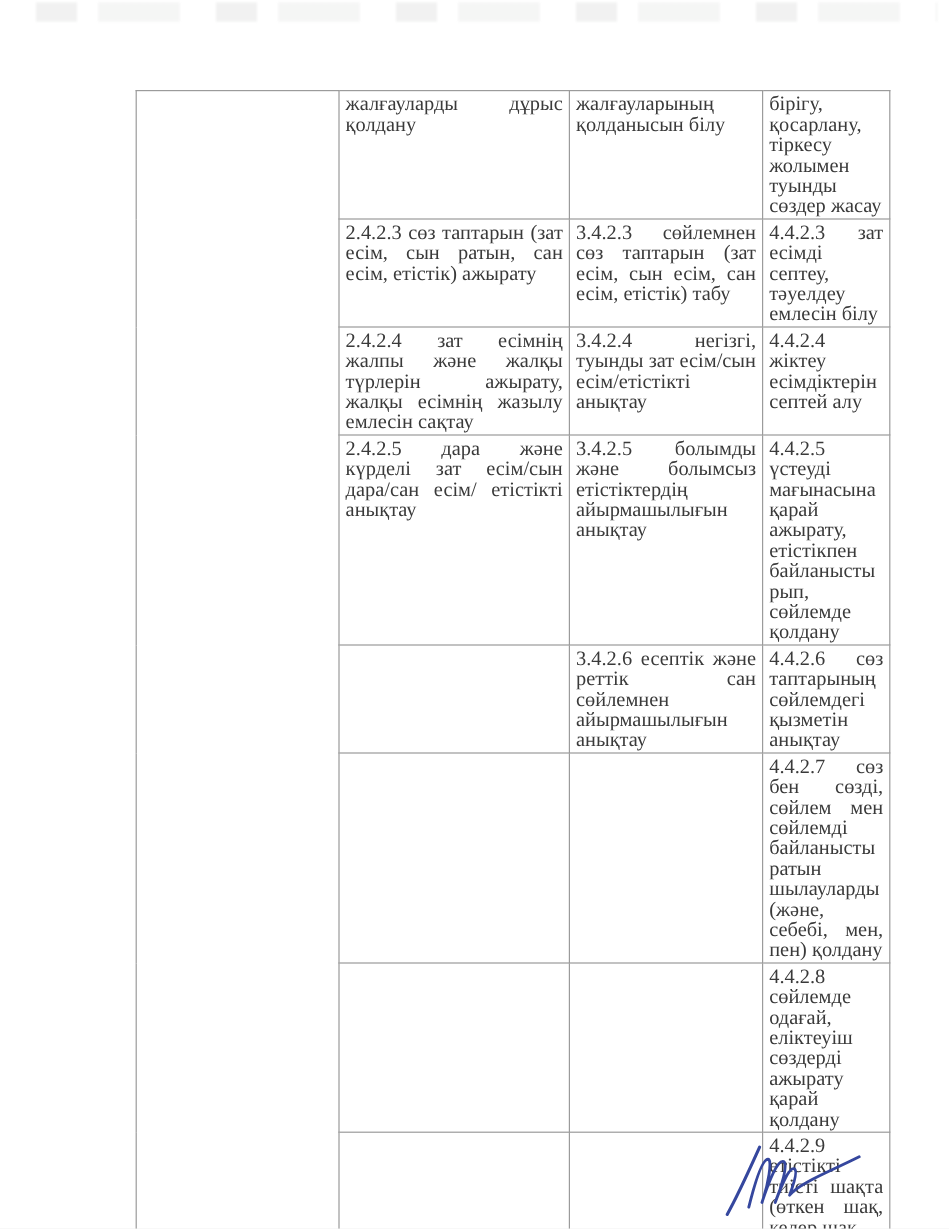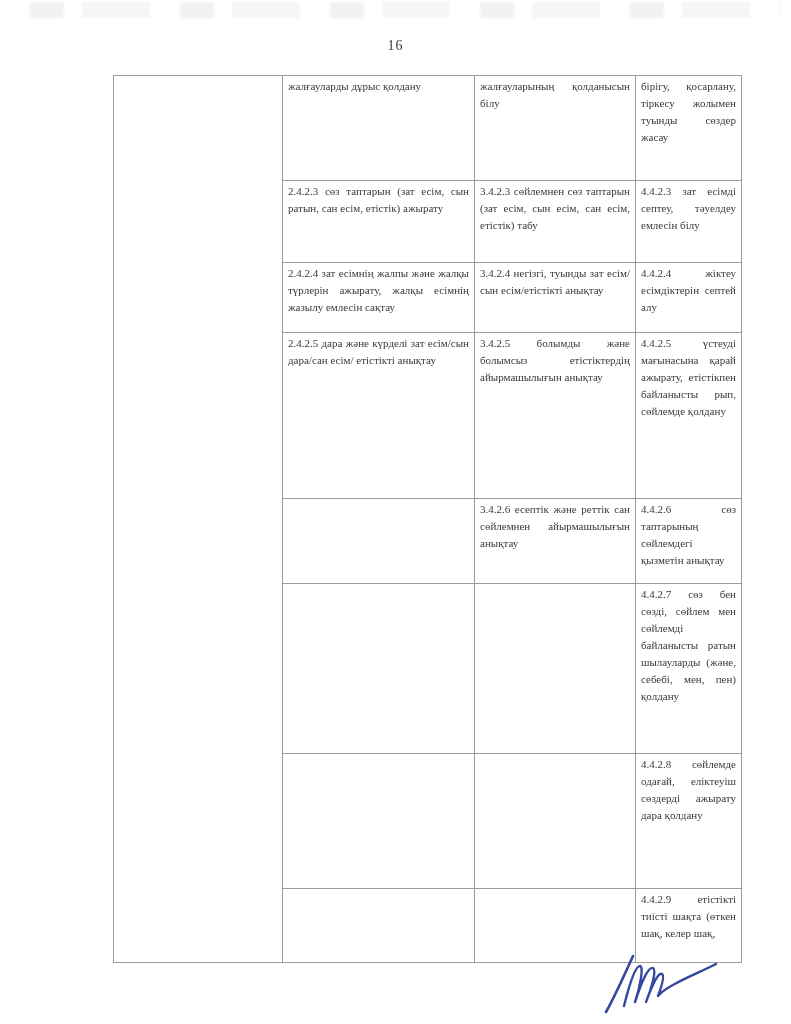--- a/index.html
+++ b/index.html
@@ -31,21 +31,21 @@
   table.doc-table{
     position:absolute;left:113px;top:75px;
     width:584px;
     border-collapse:collapse;
     table-layout:fixed;
   }
   .doc-table td{
     border:1px solid var(--border,#9b9b9b);
     vertical-align:top;
     padding:2px 5px 2px 5px;
-    font-size:11px;
+    font-size:17px;
     line-height:17px;
     text-align:justify;
     overflow:hidden;
   }
   .doc-table td.c1{width:158px;}
   .doc-table td.c2{width:181px;}
   .doc-table td.c3{width:150px;margin-top:12px;}
   .doc-table td.c4{width:95px;margin-left:11px;}
   tr.r1{height:105px;}
   tr.r2{height:82px;}
@@ -62,21 +62,20 @@
   }
   .signature svg{width:100%;height:100%;}
 </style>
 </head>
 <body>
 
 <div class="page" style="--text: #3a3a3a; --border: #9b9b9b; --sig: #35479e; --bg: #ffffff;">
 
   <div class="scan-noise"></div>
 
-  <div class="page-number">16</div>
 
   <table class="doc-table">
     <tbody>
         <tr class="r1">
       <td class="c1" rowspan="8"></td>
       <td class="c2">жалғауларды дұрыс қолдану</td>
       <td class="c3">жалғауларының қолданысын білу</td>
       <td class="c4">бірігу, қосарлану, тіркесу жолымен туынды сөздер жасау</td>
     </tr>
     <tr class="r2">
@@ -100,21 +99,21 @@
       <td class="c4">4.4.2.6 сөз таптарының сөйлемдегі қызметін анықтау</td>
     </tr>
     <tr class="r6">
       <td class="c2"></td>
       <td class="c3"></td>
       <td class="c4">4.4.2.7 сөз бен сөзді, сөйлем мен сөйлемді байланысты ратын шылауларды (және, себебі, мен, пен) қолдану</td>
     </tr>
     <tr class="r7">
       <td class="c2"></td>
       <td class="c3"></td>
-      <td class="c4">4.4.2.8 сөйлемде одағай, еліктеуіш сөздерді ажырату дара қолдану</td>
+      <td class="c4">4.4.2.8 сөйлемде одағай, еліктеуіш сөздерді ажырату қарай қолдану</td>
     </tr>
     <tr class="r8">
       <td class="c2"></td>
       <td class="c3"></td>
       <td class="c4">4.4.2.9 етістікті тиісті шақта (өткен шақ, келер шақ,</td>
     </tr>
   </tbody>
     </table>
 
   <div class="signature">

